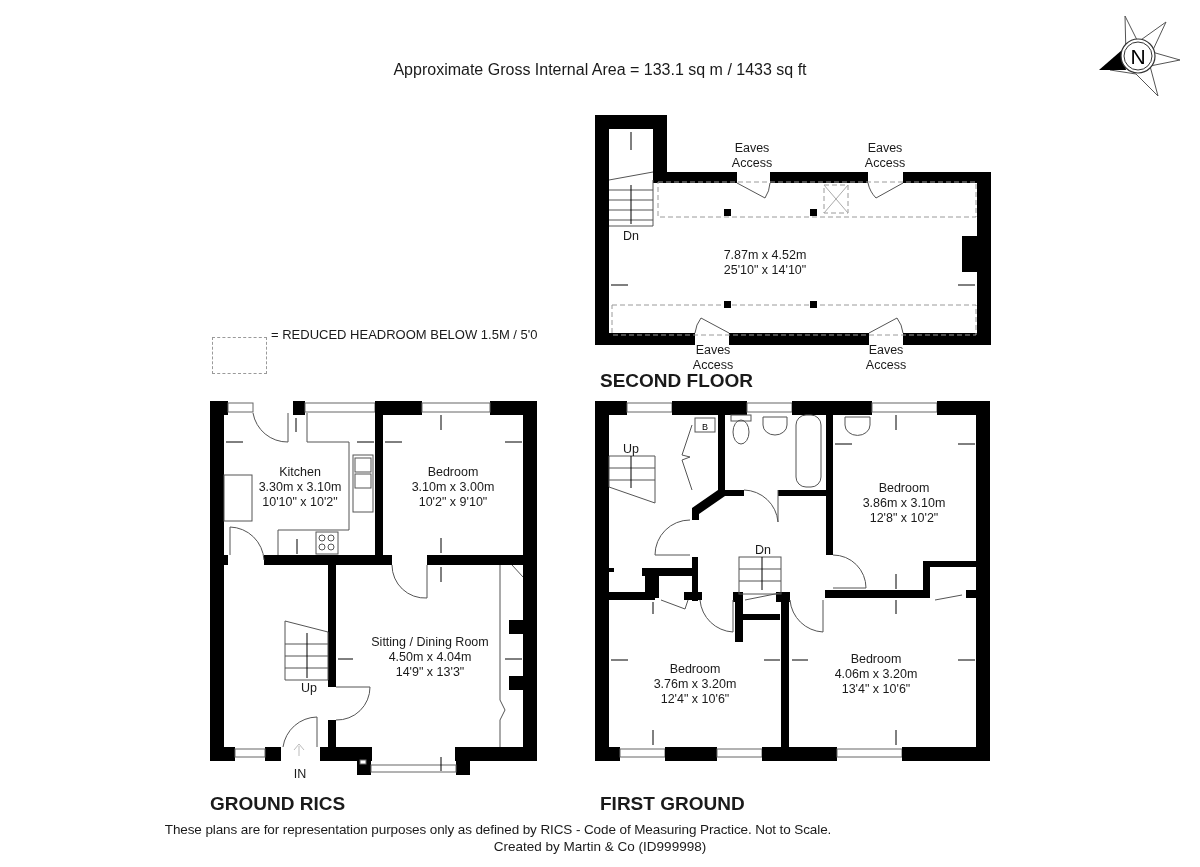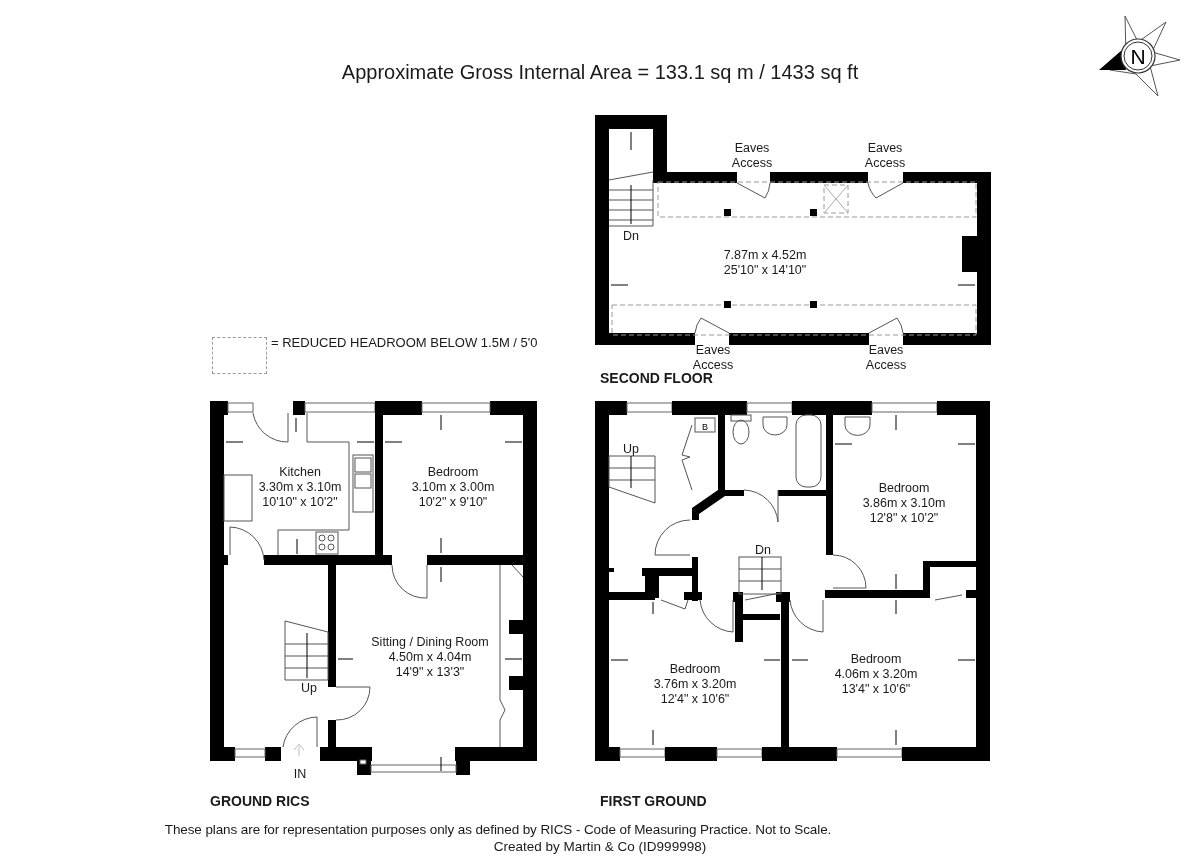--- a/index.html
+++ b/index.html
@@ -1,24 +1,24 @@
 <!DOCTYPE html>
 <html><head>
 <meta charset="utf-8">
 <style>
   html, body { margin: 0; padding: 0; background: #ffffff; }
   body { width: 1200px; height: 867px; position: relative; overflow: hidden;
          font-family: "Liberation Sans", sans-serif; color: #1a1a1a; }
   .abs { position: absolute; }
-  #area-title { left: 0; width: 1200px; top: 61px; text-align: center; font-size: 20px; }
+  #area-title { left: 0; width: 1200px; top: 61px; text-align: center; font-size: 16px; }
   #footer1 { left: 0; width: 996px; top: 822px; text-align: center; font-size: 13.5px; letter-spacing: -0.1px; }
   #footer2 { left: 0; width: 1200px; top: 839px; text-align: center; font-size: 13.5px; }
   #legend-box { left: 212px; top: 337px; width: 55px; height: 37px; border: 1px dashed #9a9a9a; box-sizing: border-box; }
-  #legend-text { left: 271px; top: 335px; font-size: 13px; }
-  .floor-title { font-weight: bold; font-size: 14px; }
+  #legend-text { left: 271px; top: 327px; font-size: 13px; }
+  .floor-title { font-weight: bold; font-size: 19px; }
   #gf-title { left: 210px; top: 793px; }
   #ff-title { left: 600px; top: 793px; }
   #sf-title { left: 600px; top: 370px; }
   svg { position: absolute; left: 0; top: 0; }
   .lbl { font-family: "Liberation Sans", sans-serif; font-size: 12.5px; fill: #1a1a1a; text-anchor: middle; }
   .wall { fill: #000; }
   .thin { fill: none; stroke: #555; stroke-width: 1; }
   .dash { fill: none; stroke: #9a9a9a; stroke-width: 1; stroke-dasharray: 5 3; }
   .win { fill: #fff; stroke: #666; stroke-width: 1; }
   .arrow { stroke: #000; stroke-width: 1; }

